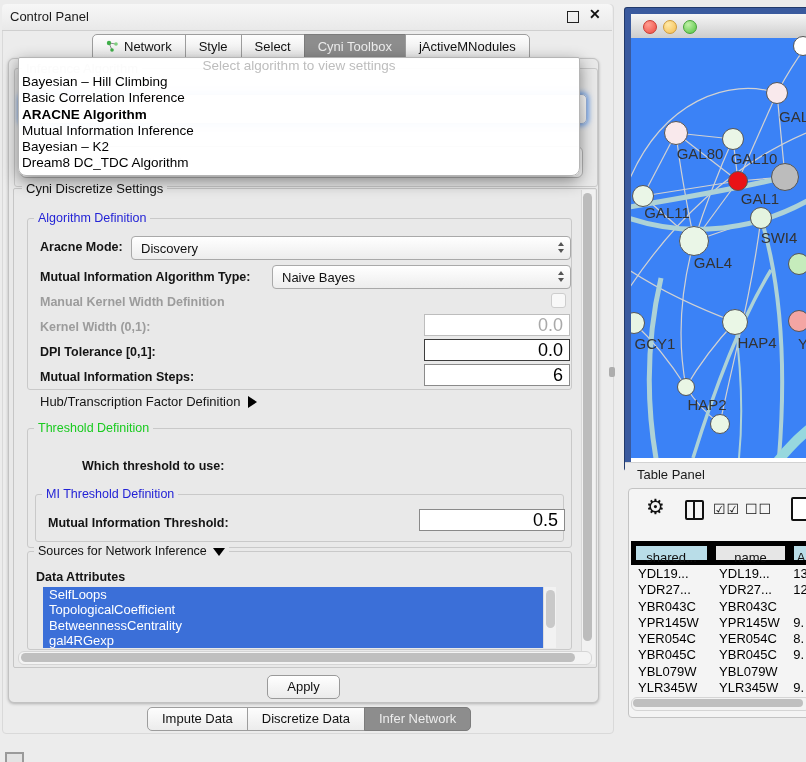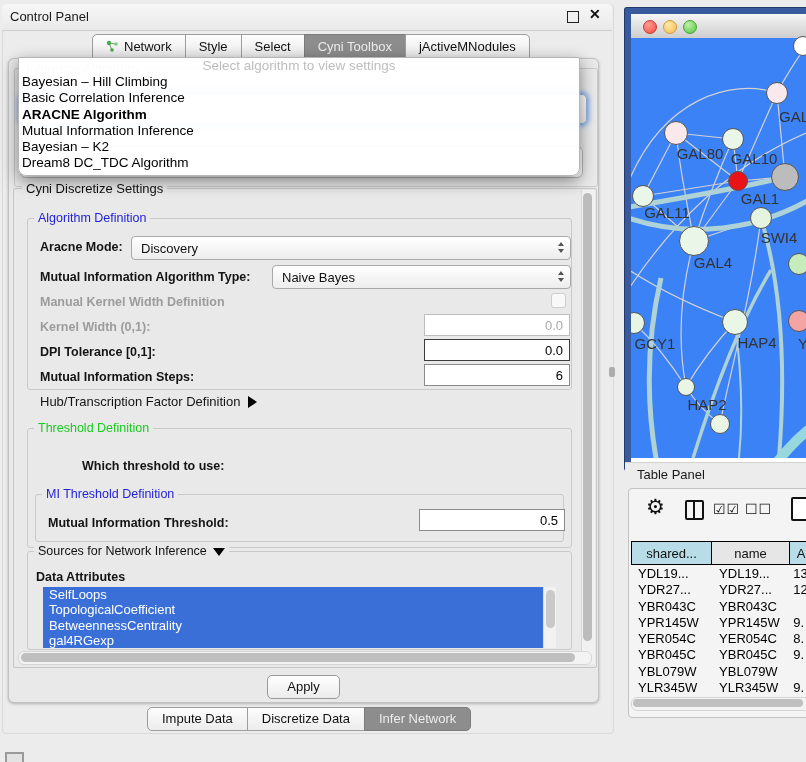--- a/index.html
+++ b/index.html
@@ -58,21 +58,21 @@
   .lab.dis{color:#9c9c9c;}
 
   .combo{height:24px;background:linear-gradient(#ffffff,#ededed);border:1px solid #a9a9a9;border-radius:4px;
          font-size:13px;line-height:23px;padding-left:9px;color:#111;box-sizing:border-box;}
   .spinner{position:absolute;right:6px;top:5px;}
   .tri-u{width:0;height:0;border-left:3.5px solid transparent;border-right:3.5px solid transparent;
          border-bottom:4.5px solid #555;margin-bottom:2.5px;}
   .tri-d{width:0;height:0;border-left:3.5px solid transparent;border-right:3.5px solid transparent;
          border-top:4.5px solid #555;}
 
-  .num{height:20px;text-align:right;padding:0 6px 0 0;font-size:13px;font-family:"Liberation Sans",sans-serif;
+  .num{height:20px;text-align:right;padding:0 6px 0 0;font-size:18px;font-family:"Liberation Sans",sans-serif;
        background:#fff;box-sizing:content-box;}
   .num.dark{border:1px solid #3c3c3c;}
   .num.mid{border:1px solid #8a8a8a;}
   .num.dis{border:1px solid #bdbdbd;color:#a9a9a9;}
   .chk{width:13px;height:13px;border:1px solid #cdcdcd;border-radius:3px;background:#f8f8f8;}
 
   .arrow-right{display:inline-block;width:0;height:0;border-top:6px solid transparent;border-bottom:6px solid transparent;
                border-left:9px solid #000;vertical-align:-2px;margin-left:8px;}
   .arrow-down{display:inline-block;width:0;height:0;border-left:6px solid transparent;border-right:6px solid transparent;
               border-top:8px solid #000;vertical-align:-1px;margin-left:6px;}
@@ -115,21 +115,21 @@
   
   .tp-strip{left:625px;top:462px;width:181px;height:24px;background:#ececec;border-top:1px solid #d2d2d2;}
   .tp-title{left:637px;top:467px;font-size:13px;color:#1a1a1a;}
   .tpanel{left:628px;top:488px;width:185px;height:228px;background:#f4f4f4;border:1px solid #c3c3c3;border-radius:4px;overflow:hidden;}
   .gear-icon{position:absolute;left:17px;top:6px;font-size:21px;color:#111;}
   .cols-icon{position:absolute;left:56px;top:11px;width:15px;height:16px;border:2px solid #111;border-radius:2px;}
   .cols-icon:before{content:"";position:absolute;left:6px;top:0;width:2px;height:16px;background:#111;}
   .chkpair{position:absolute;top:12px;font-size:14px;letter-spacing:1px;color:#111;}
   .doc-icon{position:absolute;left:162px;top:8px;width:16px;height:20px;border:2px solid #111;border-radius:2px;background:#fff;}
   .thead{position:absolute;left:2px;top:52px;display:flex;height:24px;}
-  .th{border:1px solid #000000;margin-right:-1px;font-size:13px;line-height:23px;text-align:center;color:#111;box-sizing:border-box;}
+  .th{border:5px solid #000000;margin-right:-1px;font-size:13px;line-height:23px;text-align:center;color:#111;box-sizing:border-box;}
   .th1{width:81px;background:#b9dde8;}
   .th2{width:79px;background:#e6e6e6;}
   .th3{width:24px;background:#b9dde8;overflow:hidden;}
   .tbody{position:absolute;left:2px;top:77px;width:182px;}
   .trow{display:flex;height:16.3px;font-size:13px;line-height:16.3px;color:#000;}
   .td{white-space:nowrap;overflow:hidden;}
   .td1{width:74px;padding-left:7px;}
   .td2{width:71px;padding-left:8px;}
   .td3{width:20px;padding-left:4px;}
   .tp-hscroll{position:absolute;left:2px;top:208px;width:178px;height:12px;background:#f3f3f3;border:1px solid #d5d5d5;border-radius:6px;}

